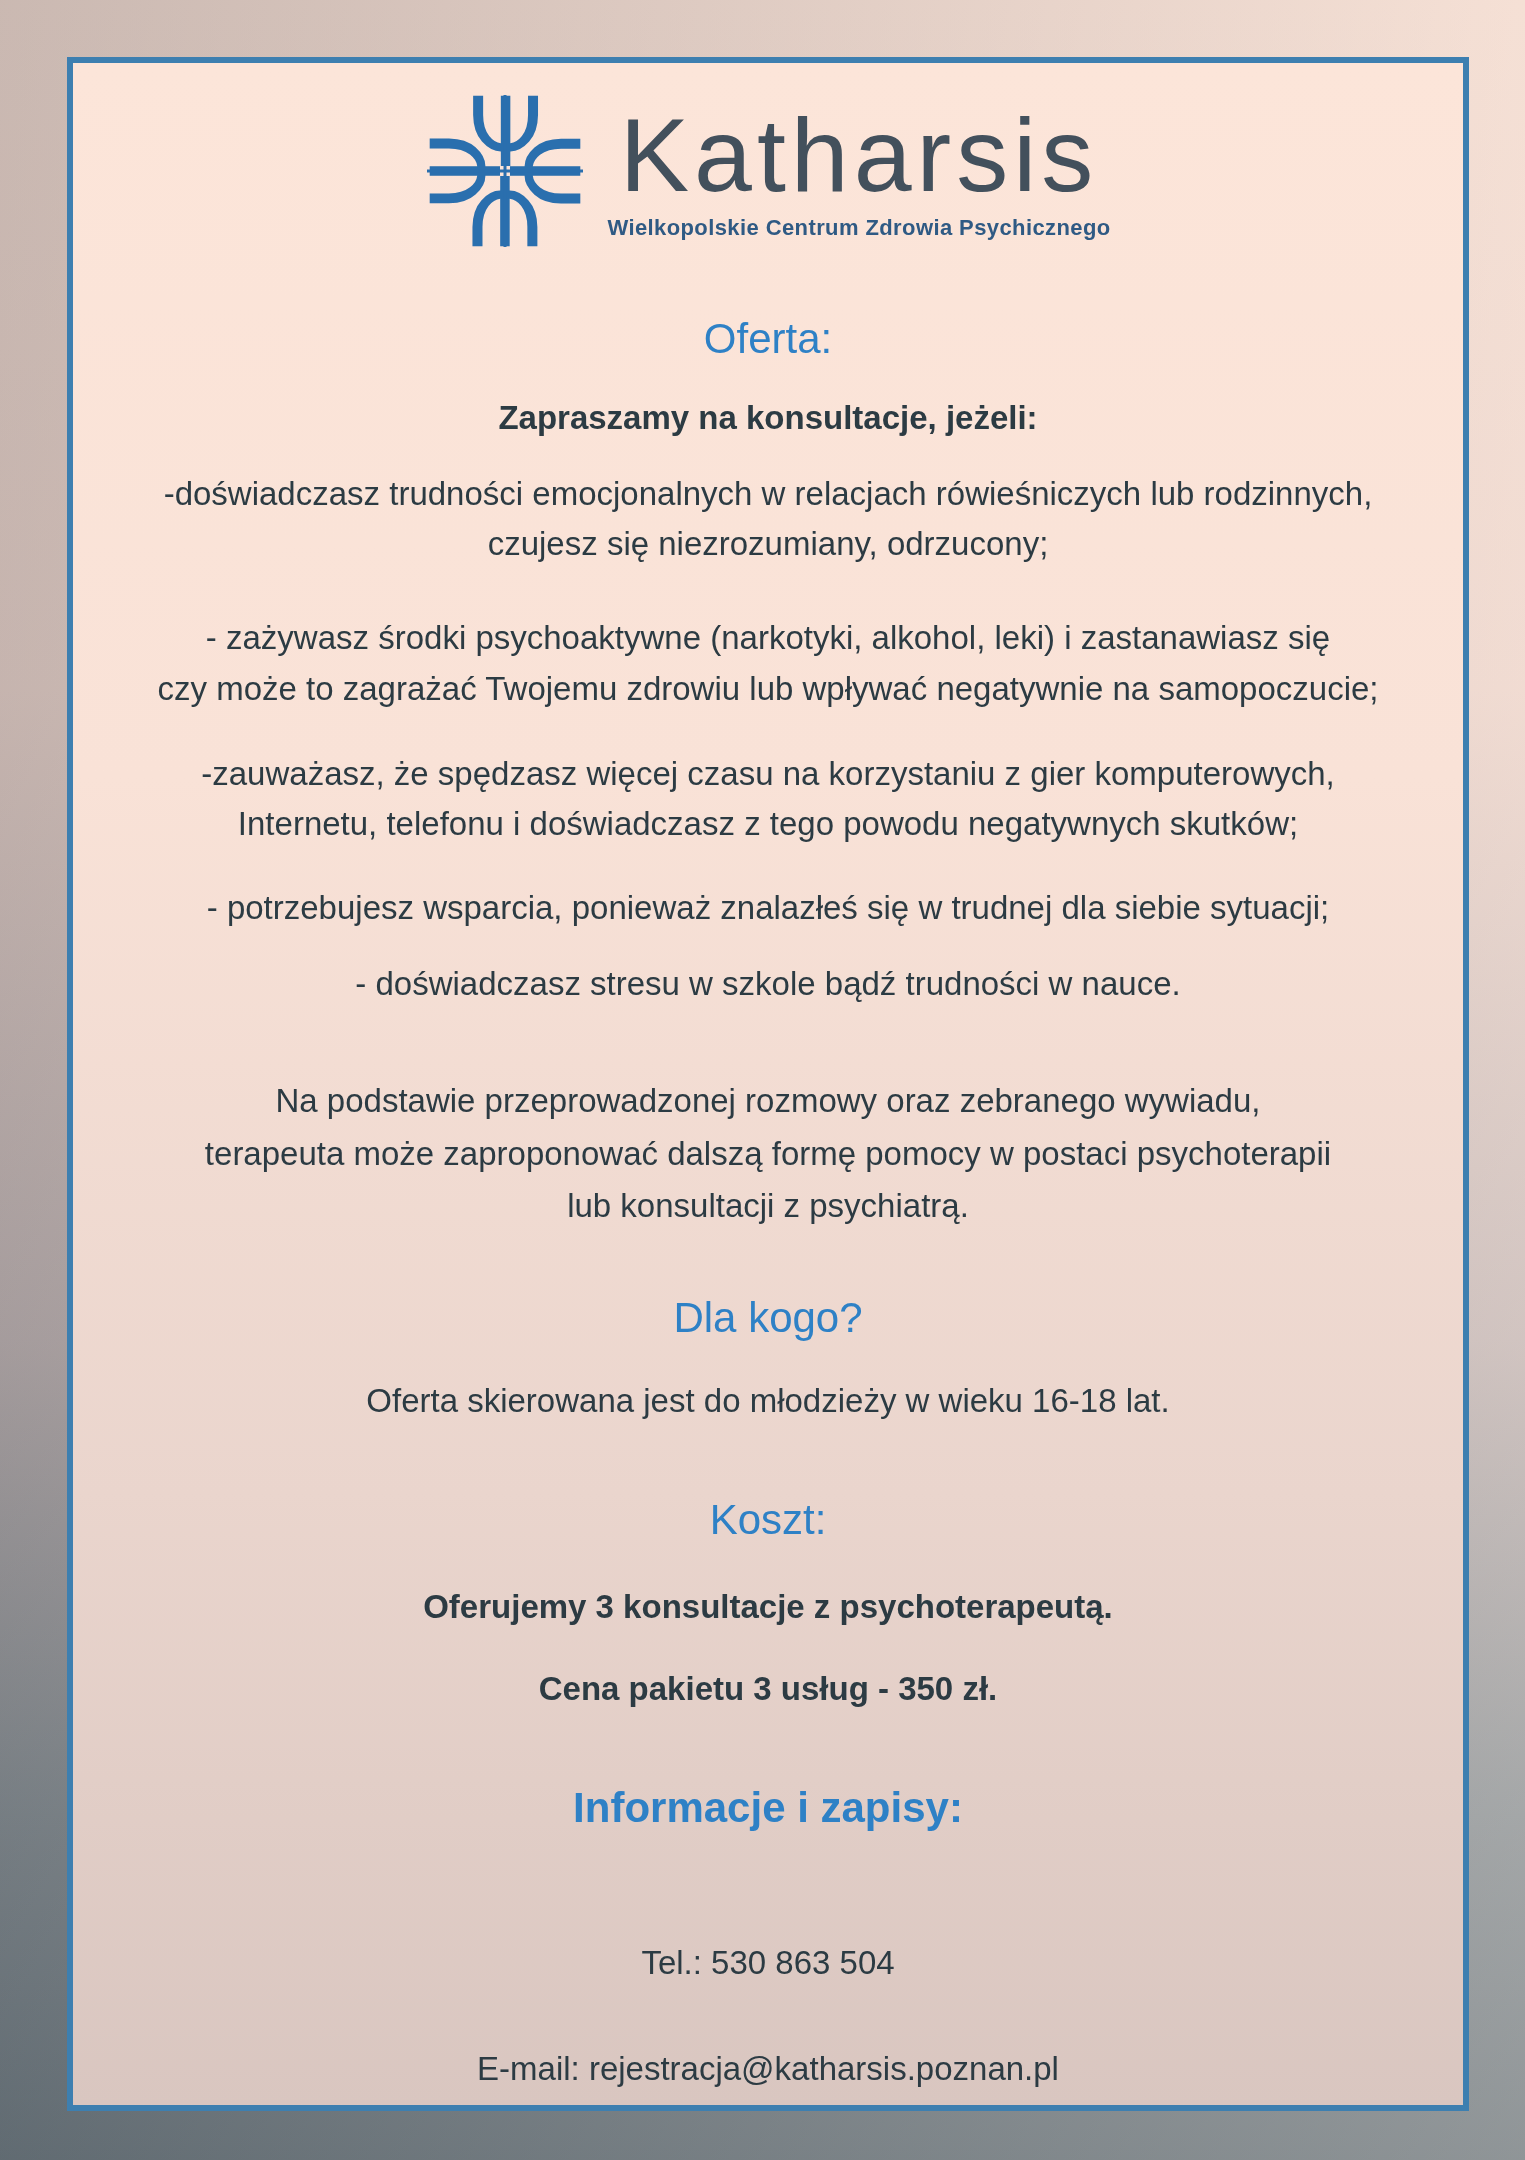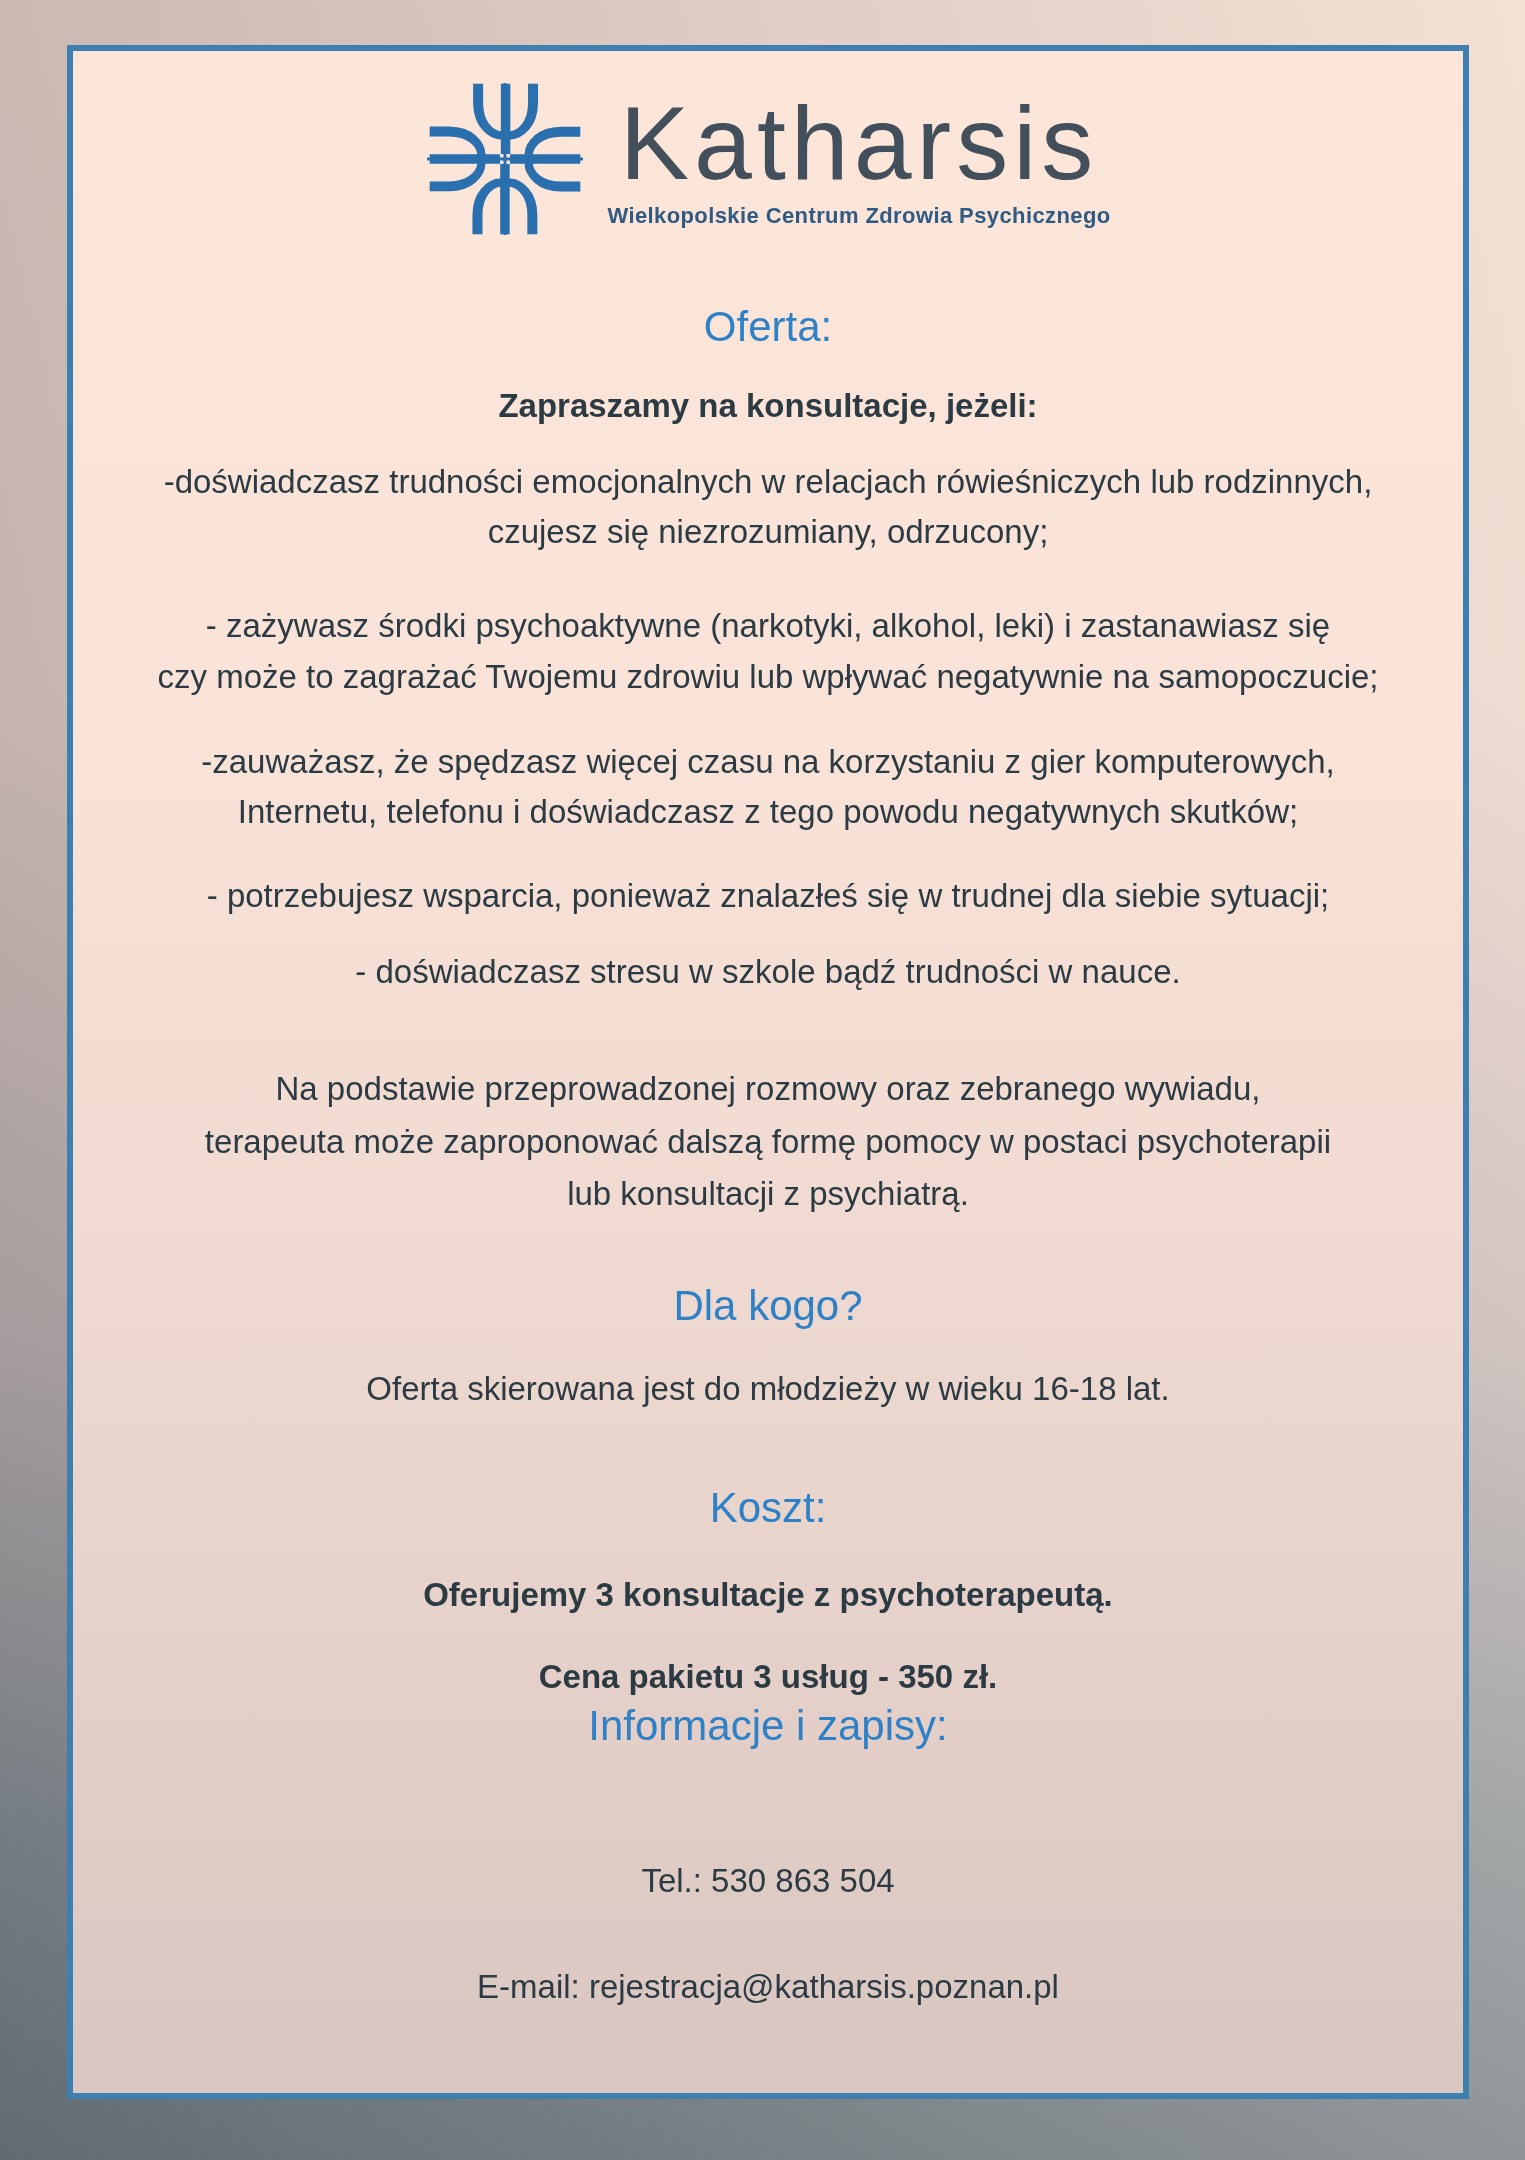--- a/index.html
+++ b/index.html
@@ -4,21 +4,21 @@
 <style>
   html,body{margin:0;padding:0;}
   body{
     width:1525px;height:2160px;position:relative;overflow:hidden;
     font-family:"Liberation Sans",sans-serif;
     background-image:
       linear-gradient(to right, rgba(62,74,84,0.22) 0%, rgba(255,248,240,0.25) 100%),
       linear-gradient(to bottom, #f2d8cc 0%, #ecd2c8 32%, #c2b3b1 62%, #868c90 84%, #6a747a 100%);
   }
   .poster-frame{
-    position:absolute;left:67px;top:45px;width:1390px;height:2042px;
+    position:absolute;left:67px;top:57px;width:1390px;height:2042px;
     border:6px solid #3d7fb0;
     background:linear-gradient(to bottom,#fce5d9 0%,#f9e2d7 35%,#ead5cd 70%,#d9c6c0 100%);
     text-align:center;
   }
   
   .logo-block{margin-top:28px;display:flex;justify-content:center;align-items:center;gap:22px;}
   .psi-cross{position:relative;width:160px;height:160px;flex:0 0 auto;}
   .psi{
     position:absolute;width:100px;height:100px;display:flex;align-items:center;justify-content:center;
     font-family:"DejaVu Sans",sans-serif;font-size:96px;line-height:1;color:#2a6fae;font-weight:400;
@@ -31,21 +31,21 @@
   .cross-h{position:absolute;top:50%;left:2px;right:2px;height:3px;transform:translateY(-50%);background:#2a6fae;}
   .logo-text{text-align:center;}
   .brand{font-size:104px;line-height:1.05;font-weight:400;color:#43505c;letter-spacing:5px;}
   .brand-subtitle{margin-top:4px;font-size:22px;font-weight:700;color:#2f5a84;letter-spacing:0.4px;}
   
   .page-title{margin-top:76px;font-size:54px;font-weight:400;color:#3a79b8;letter-spacing:-0.5px;}
   .section-heading{font-size:42px;font-weight:400;color:#2e81c6;}
   .h-oferta{margin-top:64px;}
   .h-dla-kogo{margin-top:62px;}
   .h-koszt{margin-top:70px;}
-  .h-kontakt{}
+  .h-kontakt{margin-top:70px;font-weight:bold;}
   .body-text{
     font-size:33px;color:#2c3b43;line-height:1.52;white-space:pre-line;
     margin-left:auto;margin-right:auto;max-width:1340px;
   }
   .bold{font-weight:700;}
   .intro{margin-top:30px;}
   .item-1{margin-top:26px;}
   .item-2{margin-top:44px;}
   .item-3{margin-top:35px;}
   .item-4{margin-top:34px;}

